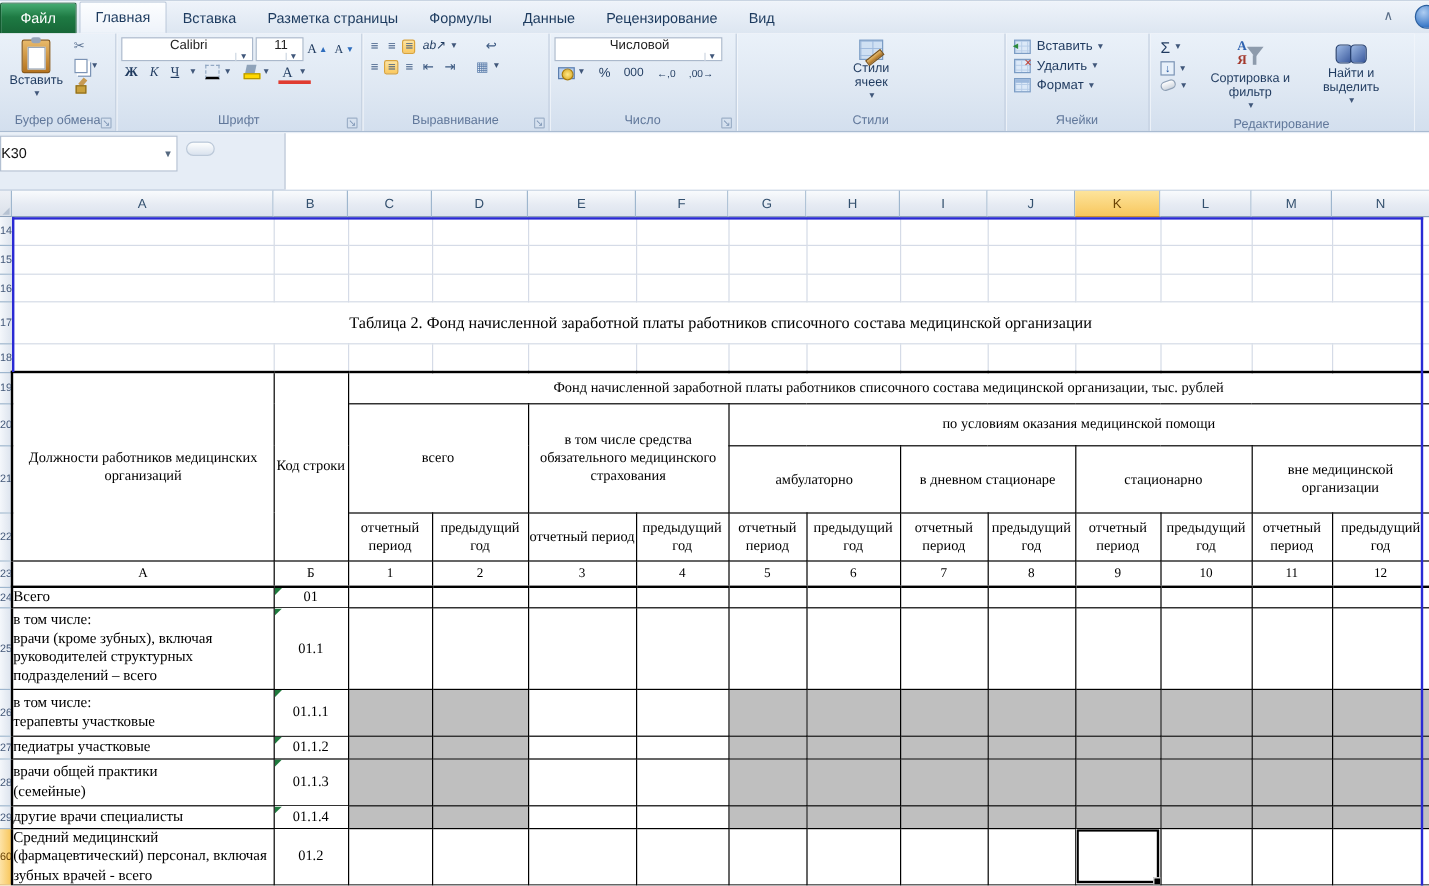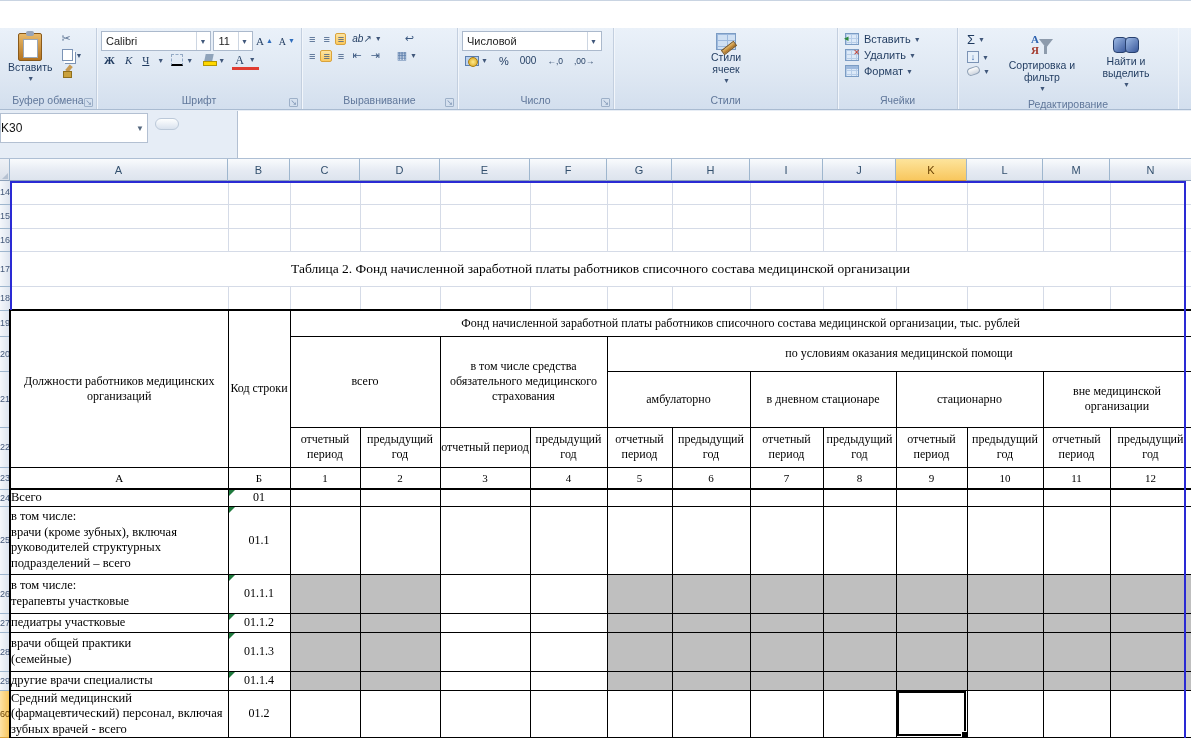--- a/index.html
+++ b/index.html
@@ -26,21 +26,21 @@
   .rbody { flex:1; padding:3px 3px 0 4px; position:relative; }
   .rlabel { height:16px; text-align:center; font-size:10.5px; color:#60779a; line-height:15px; white-space:nowrap; }
   .launcher { position:absolute; right:3px; bottom:2px; font-size:8px; color:#7f96b5; width:9px; height:9px;
               border:1px solid #9db0c8; border-radius:1px; line-height:7px; text-align:center; }
   .rrow { display:flex; align-items:center; margin-bottom:2px; }
   .btn { display:inline-flex; align-items:center; gap:2px; padding:1px 3px; border-radius:2px; color:#1f3a5f;
          font-size:11px; white-space:nowrap; }
   .btn.on { background:linear-gradient(#fde4a1,#fbc95f); border:1px solid #d9a33c; padding:0 2px; }
   .caret { font-size:7px; color:#40577a; margin-left:1px; }
   .combo { background:#fff; border:1px solid #abb9cc; height:20px; display:flex; align-items:center;
-           font-size:11px; color:#222; padding:0 2px 0 4px; }
+           font-size:11px; color:#222; padding:0 2px 0 4px;flex-direction:column; }
   .combo .caret { margin-left:auto; border-left:1px solid #cdd6e2; height:100%; display:flex; align-items:center; padding:0 2px; }
   .bigbtn { display:flex; flex-direction:column; align-items:center; justify-content:flex-start;
             font-size:10.5px; color:#1f3a5f; text-align:center; line-height:12px; padding:2px 4px; }
   .minicol { display:flex; flex-direction:column; gap:2px; margin-left:2px; }
   .glyph-serif { font-family:"Liberation Serif","DejaVu Serif",serif; }
 
   
   .clipboard { width:24px; height:28px; position:relative; background:linear-gradient(#e8b96a,#b4731f);
                border:1px solid #8a5a1a; border-radius:2px; }
   .clipboard::before { content:""; position:absolute; left:4px; top:5px; right:3px; bottom:2px; background:#fff; border:1px solid #9aa7b8; }
@@ -135,20 +135,32 @@
   td.selcell::before { content:""; position:absolute; right:-1px; bottom:-1px; width:5px; height:5px; background:#000; border:1px solid #fff; z-index:2; }
   .pb { position:absolute; background:#2a2ad4; z-index:3; }
   .h23{height:23px}.h24{height:24px}.h35{height:35px}.h26{height:26px}.h56{height:56px}.h40{height:40px}
   .h22{height:22px}.h17{height:17px}.h68{height:68px}.h39{height:39px}.h19{height:19px}.h44{height:44px}
 </style>
 </head>
 <body>
 
 <div id="app">
 
+  <div class="tabs">
+    <div class="tab tab-file">Файл</div>
+    <div class="tab tab-active">Главная</div>
+    <div class="tab">Вставка</div>
+    <div class="tab">Разметка страницы</div>
+    <div class="tab">Формулы</div>
+    <div class="tab">Данные</div>
+    <div class="tab">Рецензирование</div>
+    <div class="tab">Вид</div>
+    <div class="collapse-chevron">∧</div>
+    <div class="help-circle"></div>
+  </div>
 
   <div class="ribbon">
 
     <div class="rgroup" style="width:97px">
       <div class="rbody" style="display:flex">
         <div class="bigbtn">
           <span class="clipboard"></span>
           <span>Вставить</span>
           <span class="caret">▼</span>
         </div>

